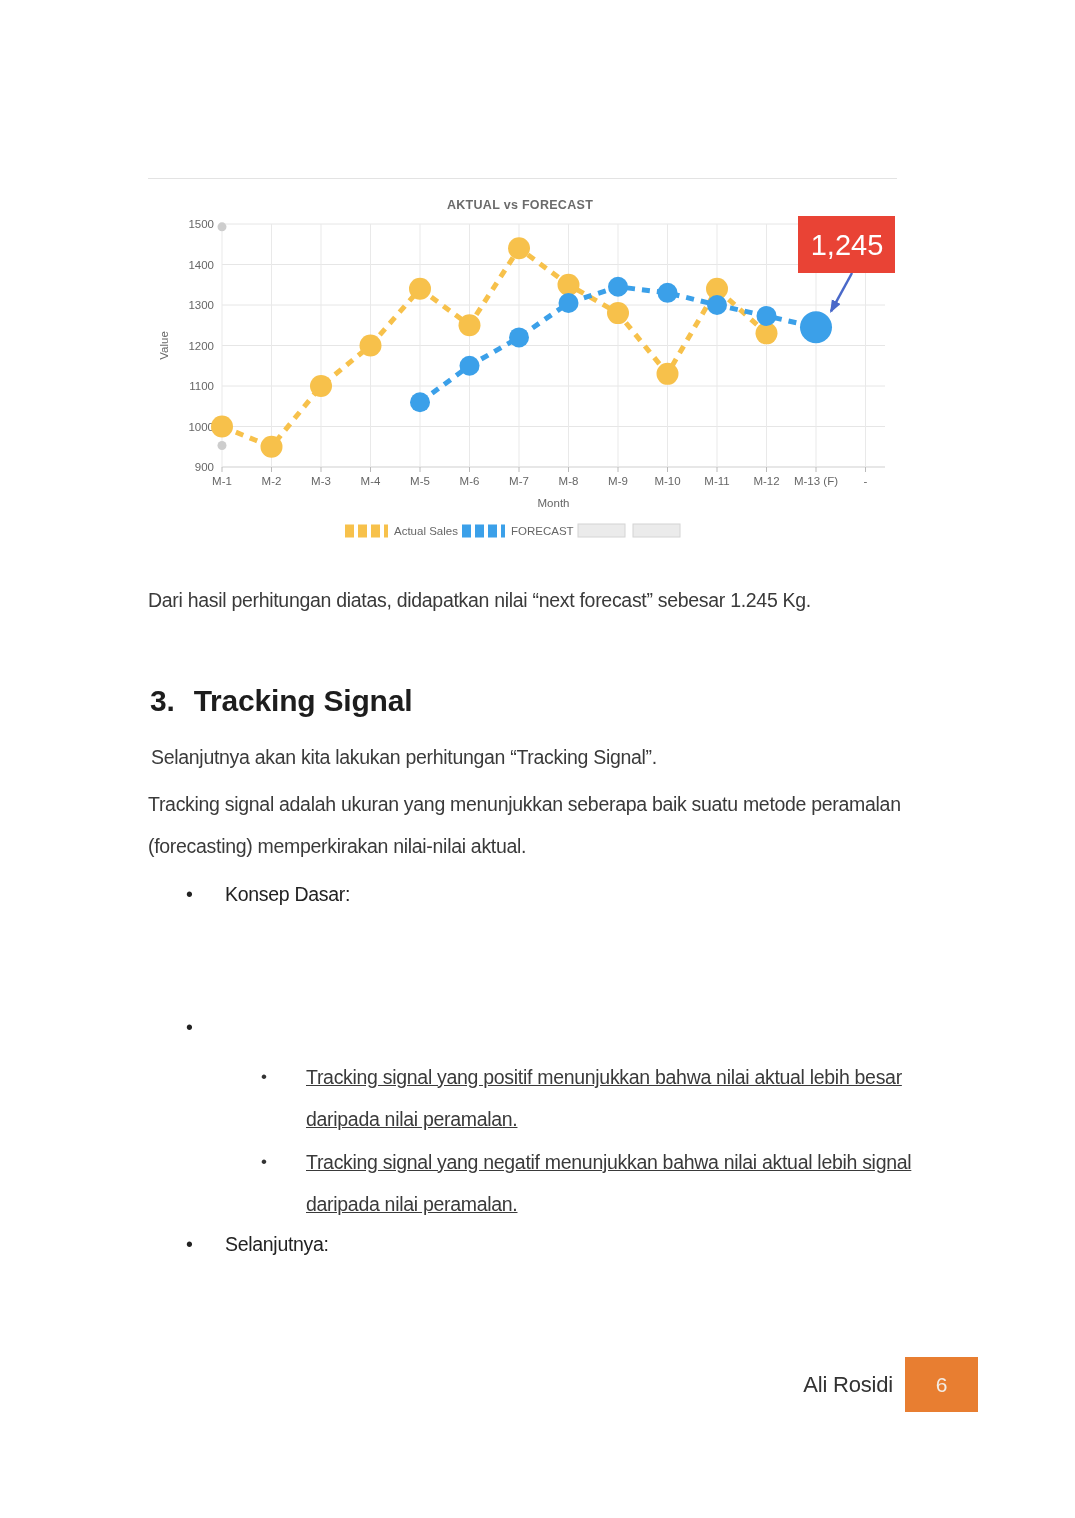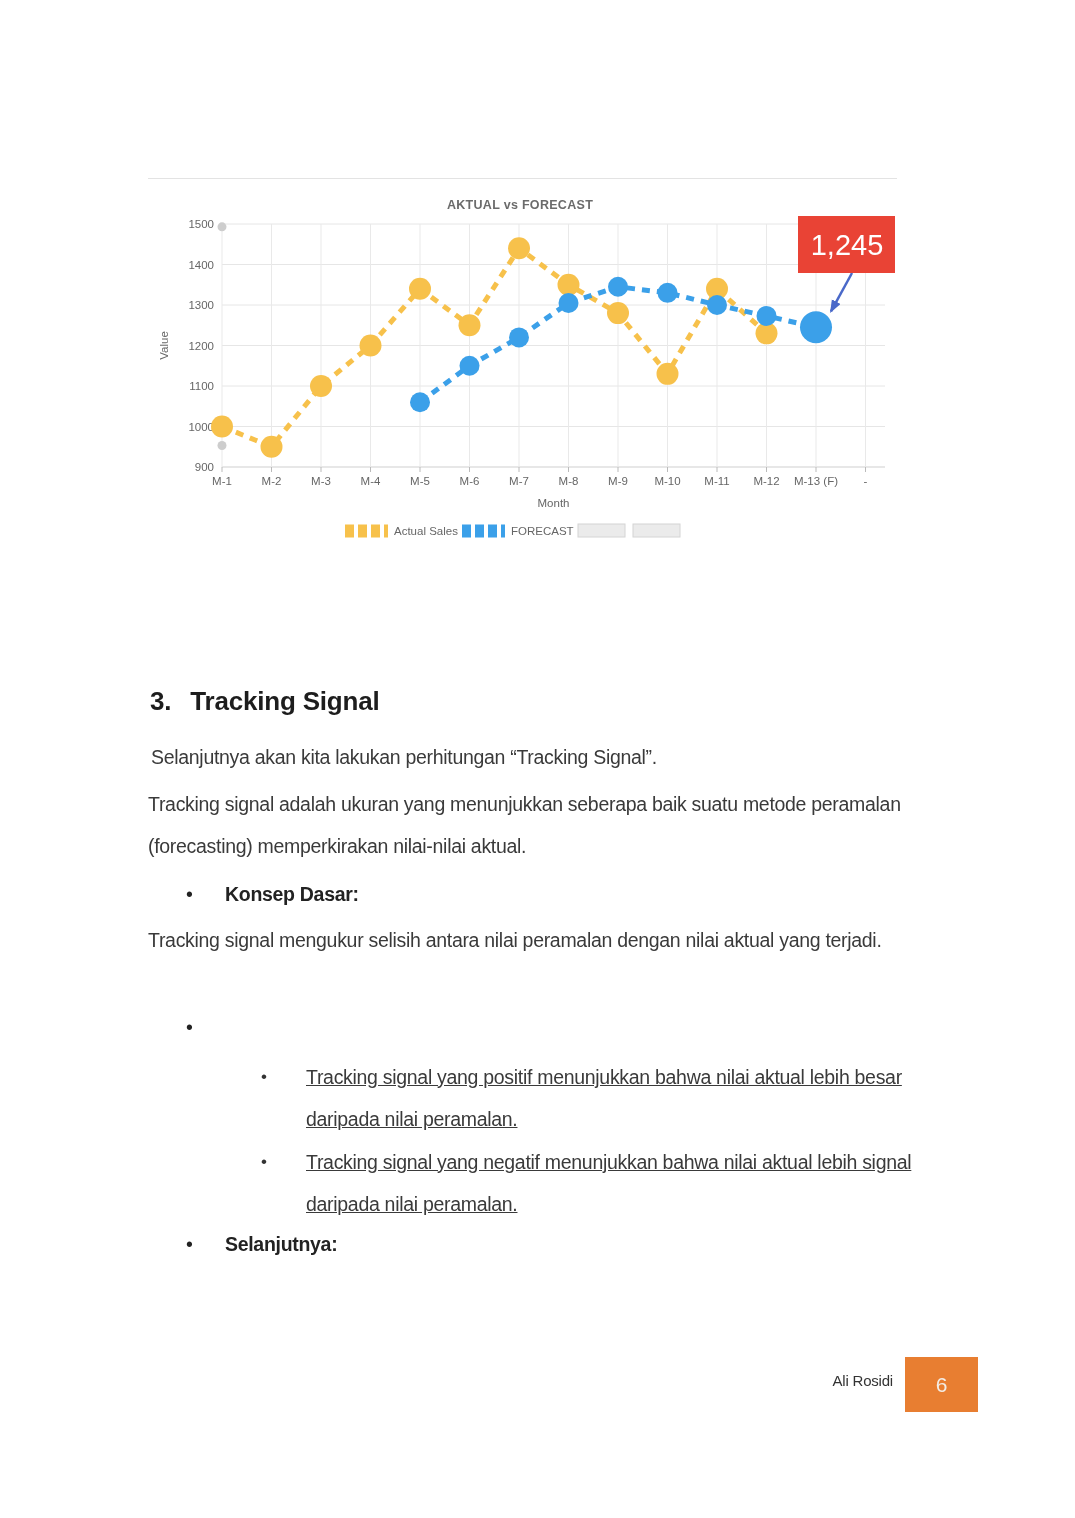--- a/index.html
+++ b/index.html
@@ -33,55 +33,55 @@
     color:#3a3a3a;
     letter-spacing:-0.3px;
     margin:0;
   }
   .nowrap{white-space:nowrap;}
   .p-result{top:579px;left:148px;width:840px;}
   .heading{
     position:absolute;
     top:684px;left:150px;
     margin:0;
-    font-size:26px;line-height:34px;
+    font-size:30px;line-height:34px;
     font-weight:bold;color:#1d1d1d;
     letter-spacing:-0.2px;
   }
   .heading .num{margin-right:19px;}
   .p-intro{top:736px;left:151px;width:800px;}
   .p-def{top:783px;left:148px;width:785px;}
   .p-konsep{top:919px;left:148px;width:770px;}
   .p-perhitungan{top:1274px;left:148px;width:745px;}
   .bullet{
     position:absolute;left:186px;
     display:flex;
     font-size:19.5px;line-height:42px;
     color:#222;letter-spacing:-0.3px;
   }
   .bullet .dot{width:39px;color:#222;}
-  .bullet .bullet-label{font-weight:bold;}
+  .bullet .bullet-label{font-weight:normal;}
   .bullet-1{top:873px;}
   .bullet-2{top:1006px;}
   .bullet-3{top:1223px;}
   .sub{
     position:absolute;left:261px;
     display:flex;
     font-size:19.5px;line-height:42px;
     color:#3a3a3a;letter-spacing:-0.3px;
   }
   .sub .dot{width:45px;font-size:17px;color:#333;}
   .sub .sub-text{width:610px;text-decoration:underline;}
   .sub-1{top:1056px;}
   .sub-2{top:1141px;}
   
   .footer-author{
     position:absolute;
     top:1372px;right:182px;
-    font-size:15px;color:#333;
+    font-size:22px;color:#333;
     letter-spacing:-0.2px;
   }
   .page-box{
     position:absolute;
     left:905px;top:1357px;
     width:73px;height:55px;
     background:#e87e31;
     display:flex;align-items:center;justify-content:center;
     font-size:21px;color:#f3ede6;
   }
@@ -187,33 +187,33 @@
         <text x="699" y="76" text-anchor="middle" class="callout-text">1,245</text>
         <line x1="197" y1="352" x2="240" y2="352" stroke="#F7C14B" stroke-width="13" stroke-dasharray="9 4"></line>
         <text x="246" y="356" class="tick">Actual Sales</text>
         <line x1="314" y1="352" x2="357" y2="352" stroke="#3BA0E9" stroke-width="13" stroke-dasharray="9 4"></line>
         <text x="363" y="356" class="tick">FORECAST</text>
         <rect x="430" y="345" width="47" height="13" fill="#ebebeb" stroke="#d4d4d4" stroke-width="1"></rect>
         <rect x="485" y="345" width="47" height="13" fill="#ebebeb" stroke="#d4d4d4" stroke-width="1"></rect>
       </svg>
   </div>
 
+  <p class="body-text p-result nowrap">Dari hasil perhitungan diatas, didapatkan nilai “next forecast” sebesar 1.245 Kg.</p>
 
   <h2 class="heading"><span class="num">3.</span><span>Tracking Signal</span></h2>
 
   <p class="body-text p-def">Tracking signal adalah ukuran yang menunjukkan seberapa baik suatu metode peramalan (forecasting) memperkirakan nilai-nilai aktual.</p>
 
   <p class="body-text p-intro nowrap">Selanjutnya akan kita lakukan perhitungan “Tracking Signal”.</p>
 
   <div class="bullet bullet-1">
     <span class="dot">•</span>
     <span class="bullet-label">Konsep Dasar:</span>
   </div>
 
-  <p class="body-text p-konsep">Tracking signal mengukur selisih antara nilai peramalan dengan nilai aktual yang terjadi.</p>
 
   <div class="bullet bullet-2">
     <span class="dot">•</span>
   </div>
 
   <div class="sub sub-1">
     <span class="dot">•</span>
     <span class="sub-text">Tracking signal yang positif menunjukkan bahwa nilai aktual lebih besar daripada nilai peramalan.</span>
   </div>
 

